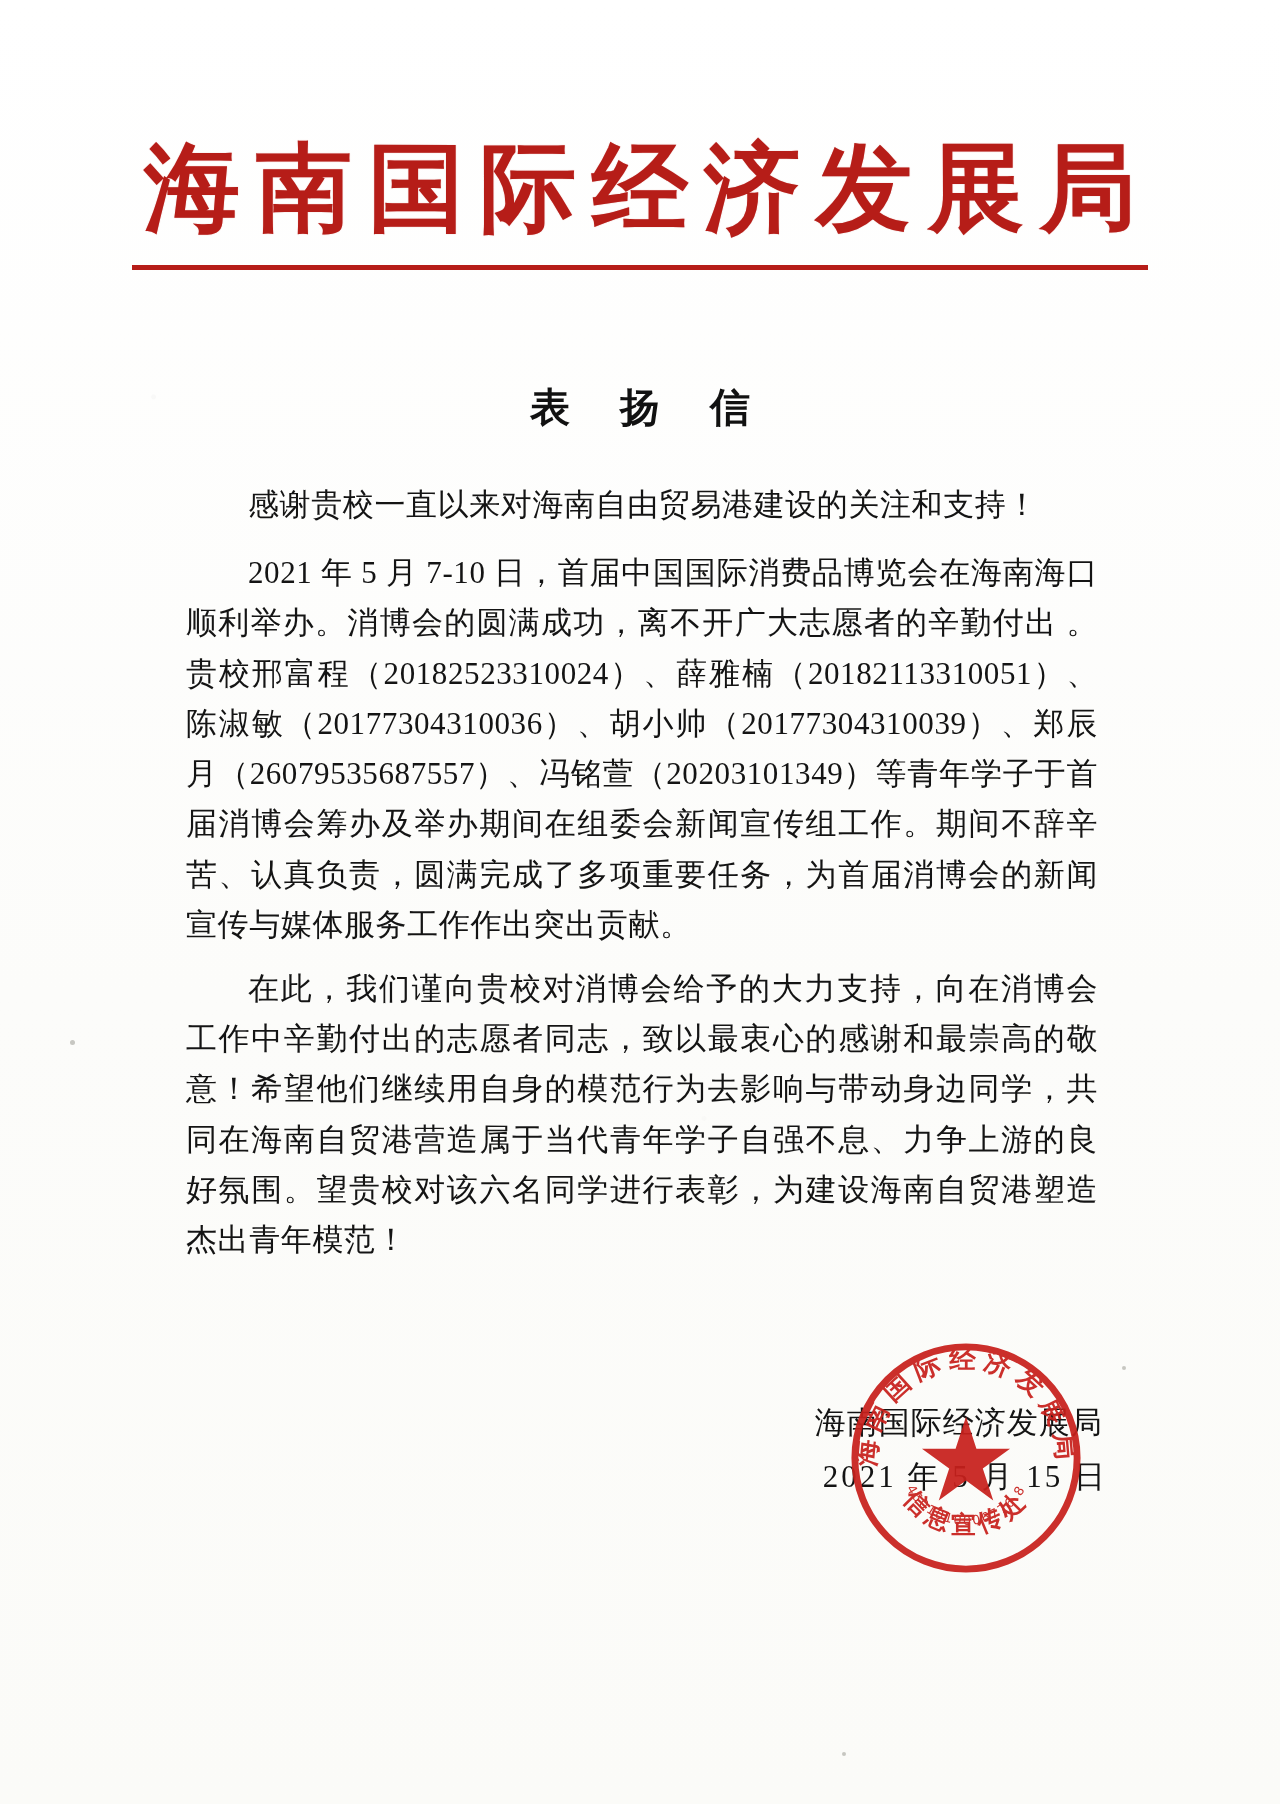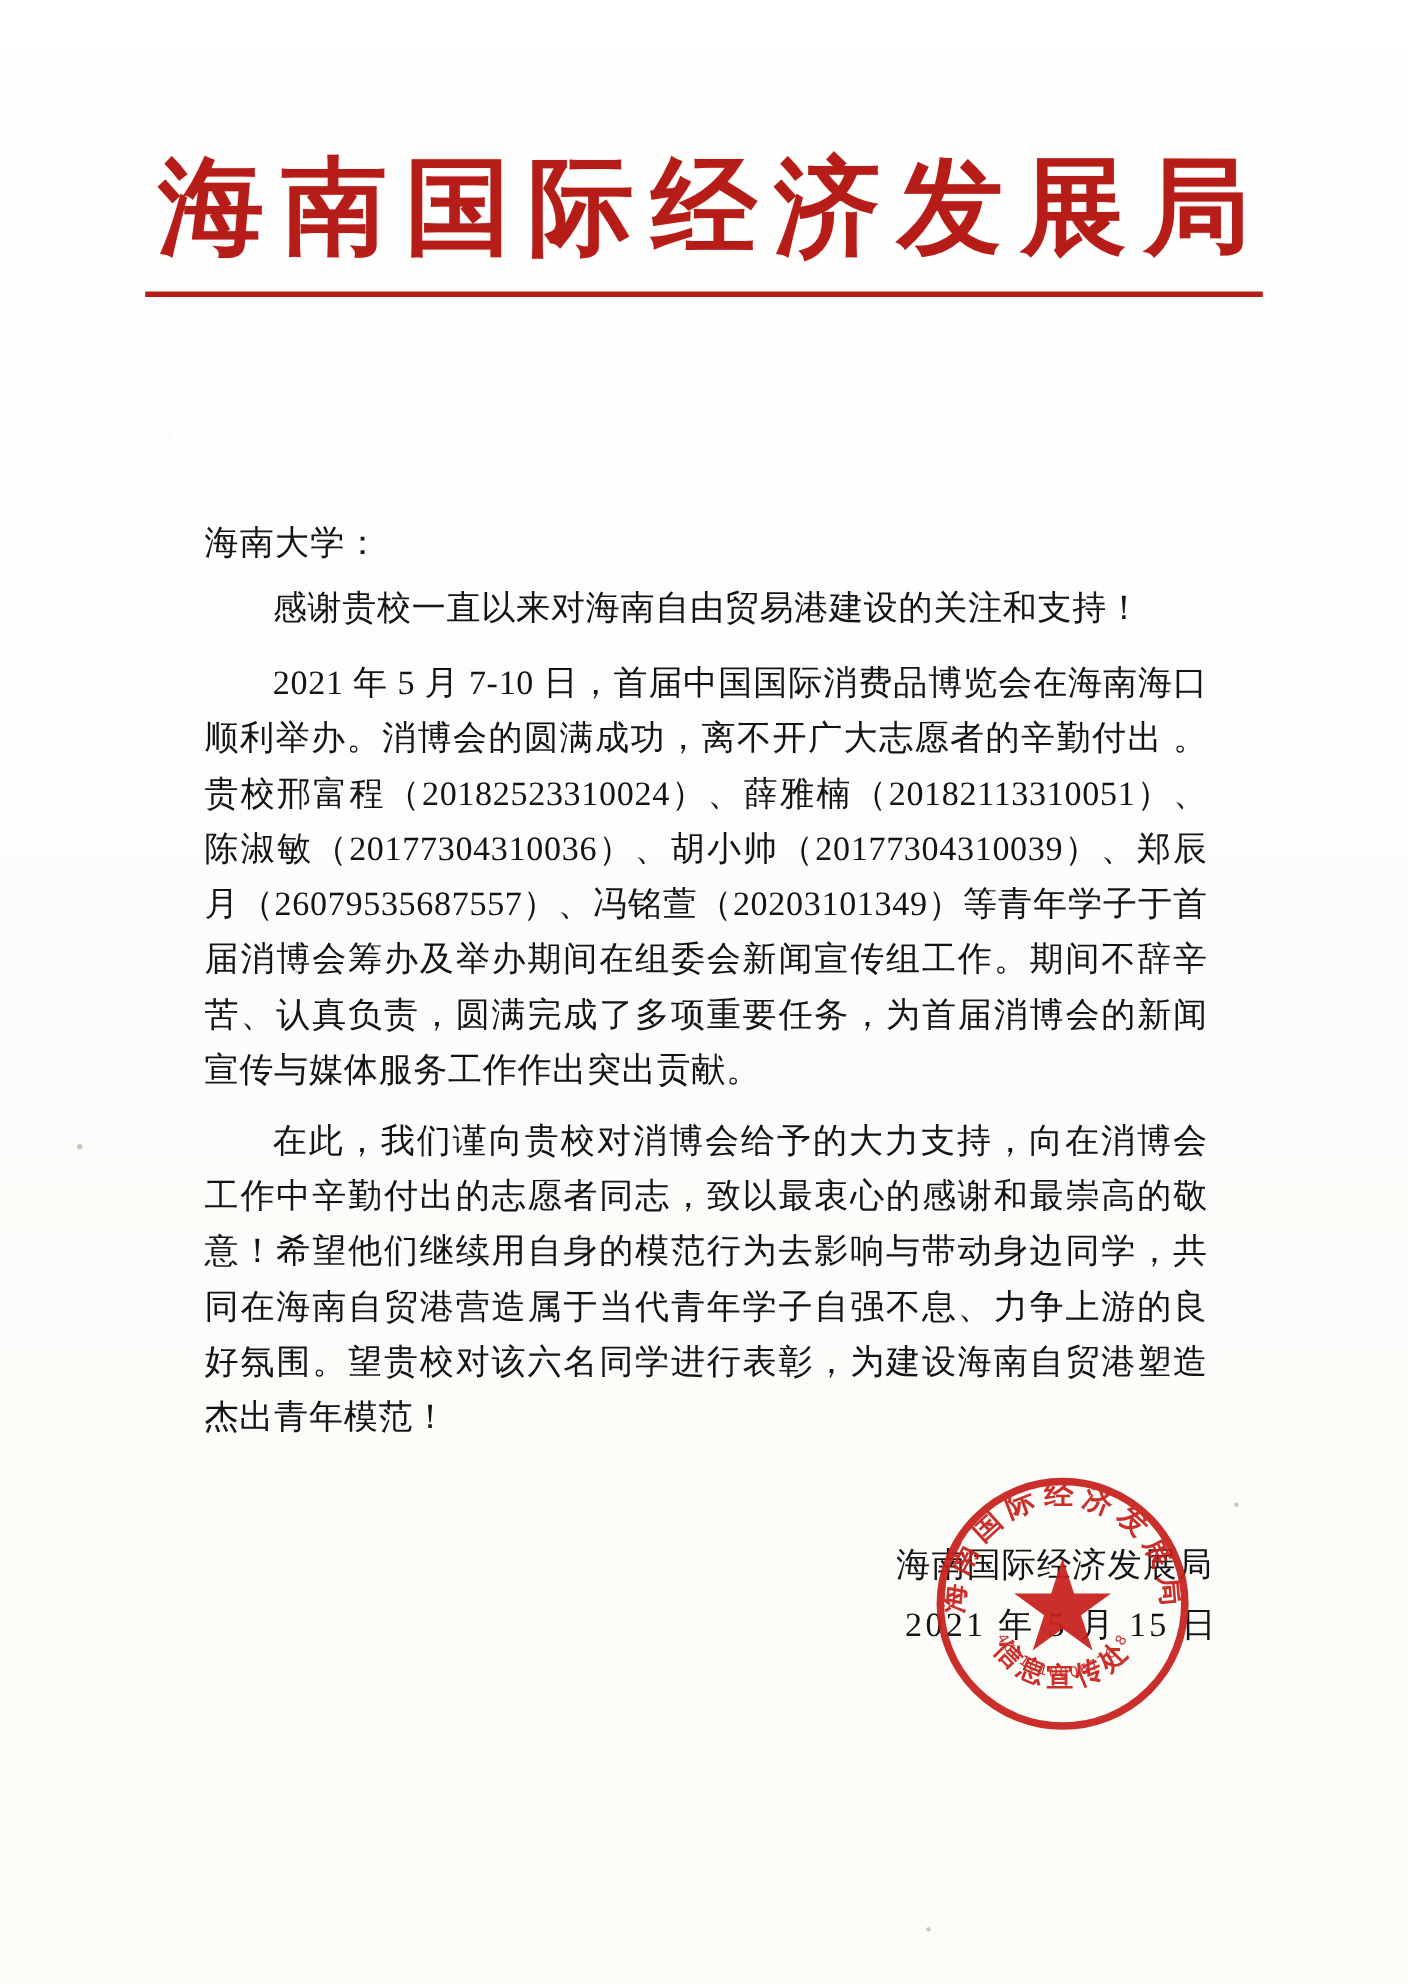--- a/index.html
+++ b/index.html
@@ -141,23 +141,23 @@
   <div class="speck" style="left:70px; top:1040px; width:5px; height:5px;"></div>
   <div class="speck" style="left:268px; top:882px; width:3px; height:3px;"></div>
   <div class="speck" style="left:1122px; top:1366px; width:4px; height:4px;"></div>
   <div class="speck" style="left:842px; top:1752px; width:4px; height:4px;"></div>
 
   <div class="letterhead">
     <div class="letterhead-title">海南国际经济发展局</div>
     <div class="letterhead-rule"></div>
   </div>
 
+  <div class="doc-title">表 扬 信</div>
 
   <div class="body-block">
-    <div class="salutation">海南大学：</div>
     <p class="para tight">感谢贵校一直以来对海南自由贸易港建设的关注和支持！</p>
     <p class="para">2021 年 5 月 7-10 日，首届中国国际消费品博览会在海南海口顺利举办。消博会的圆满成功，离不开广大志愿者的辛勤付出 。贵校邢富程（20182523310024）、薛雅楠（20182113310051）、陈淑敏（20177304310036）、胡小帅（20177304310039）、郑辰月（26079535687557）、冯铭萱（20203101349）等青年学子于首届消博会筹办及举办期间在组委会新闻宣传组工作。期间不辞辛苦、认真负责，圆满完成了多项重要任务，为首届消博会的新闻宣传与媒体服务工作作出突出贡献。</p>
     <p class="para">在此，我们谨向贵校对消博会给予的大力支持，向在消博会工作中辛勤付出的志愿者同志，致以最衷心的感谢和最崇高的敬意！希望他们继续用自身的模范行为去影响与带动身边同学，共同在海南自贸港营造属于当代青年学子自强不息、力争上游的良好氛围。望贵校对该六名同学进行表彰，为建设海南自贸港塑造杰出青年模范！</p>
   </div>
 
   <div class="signature">
     <div class="sig-org">海南国际经济发展局</div>
     <div class="sig-date">2021 年 5 月 15 日</div>
   </div>
 

